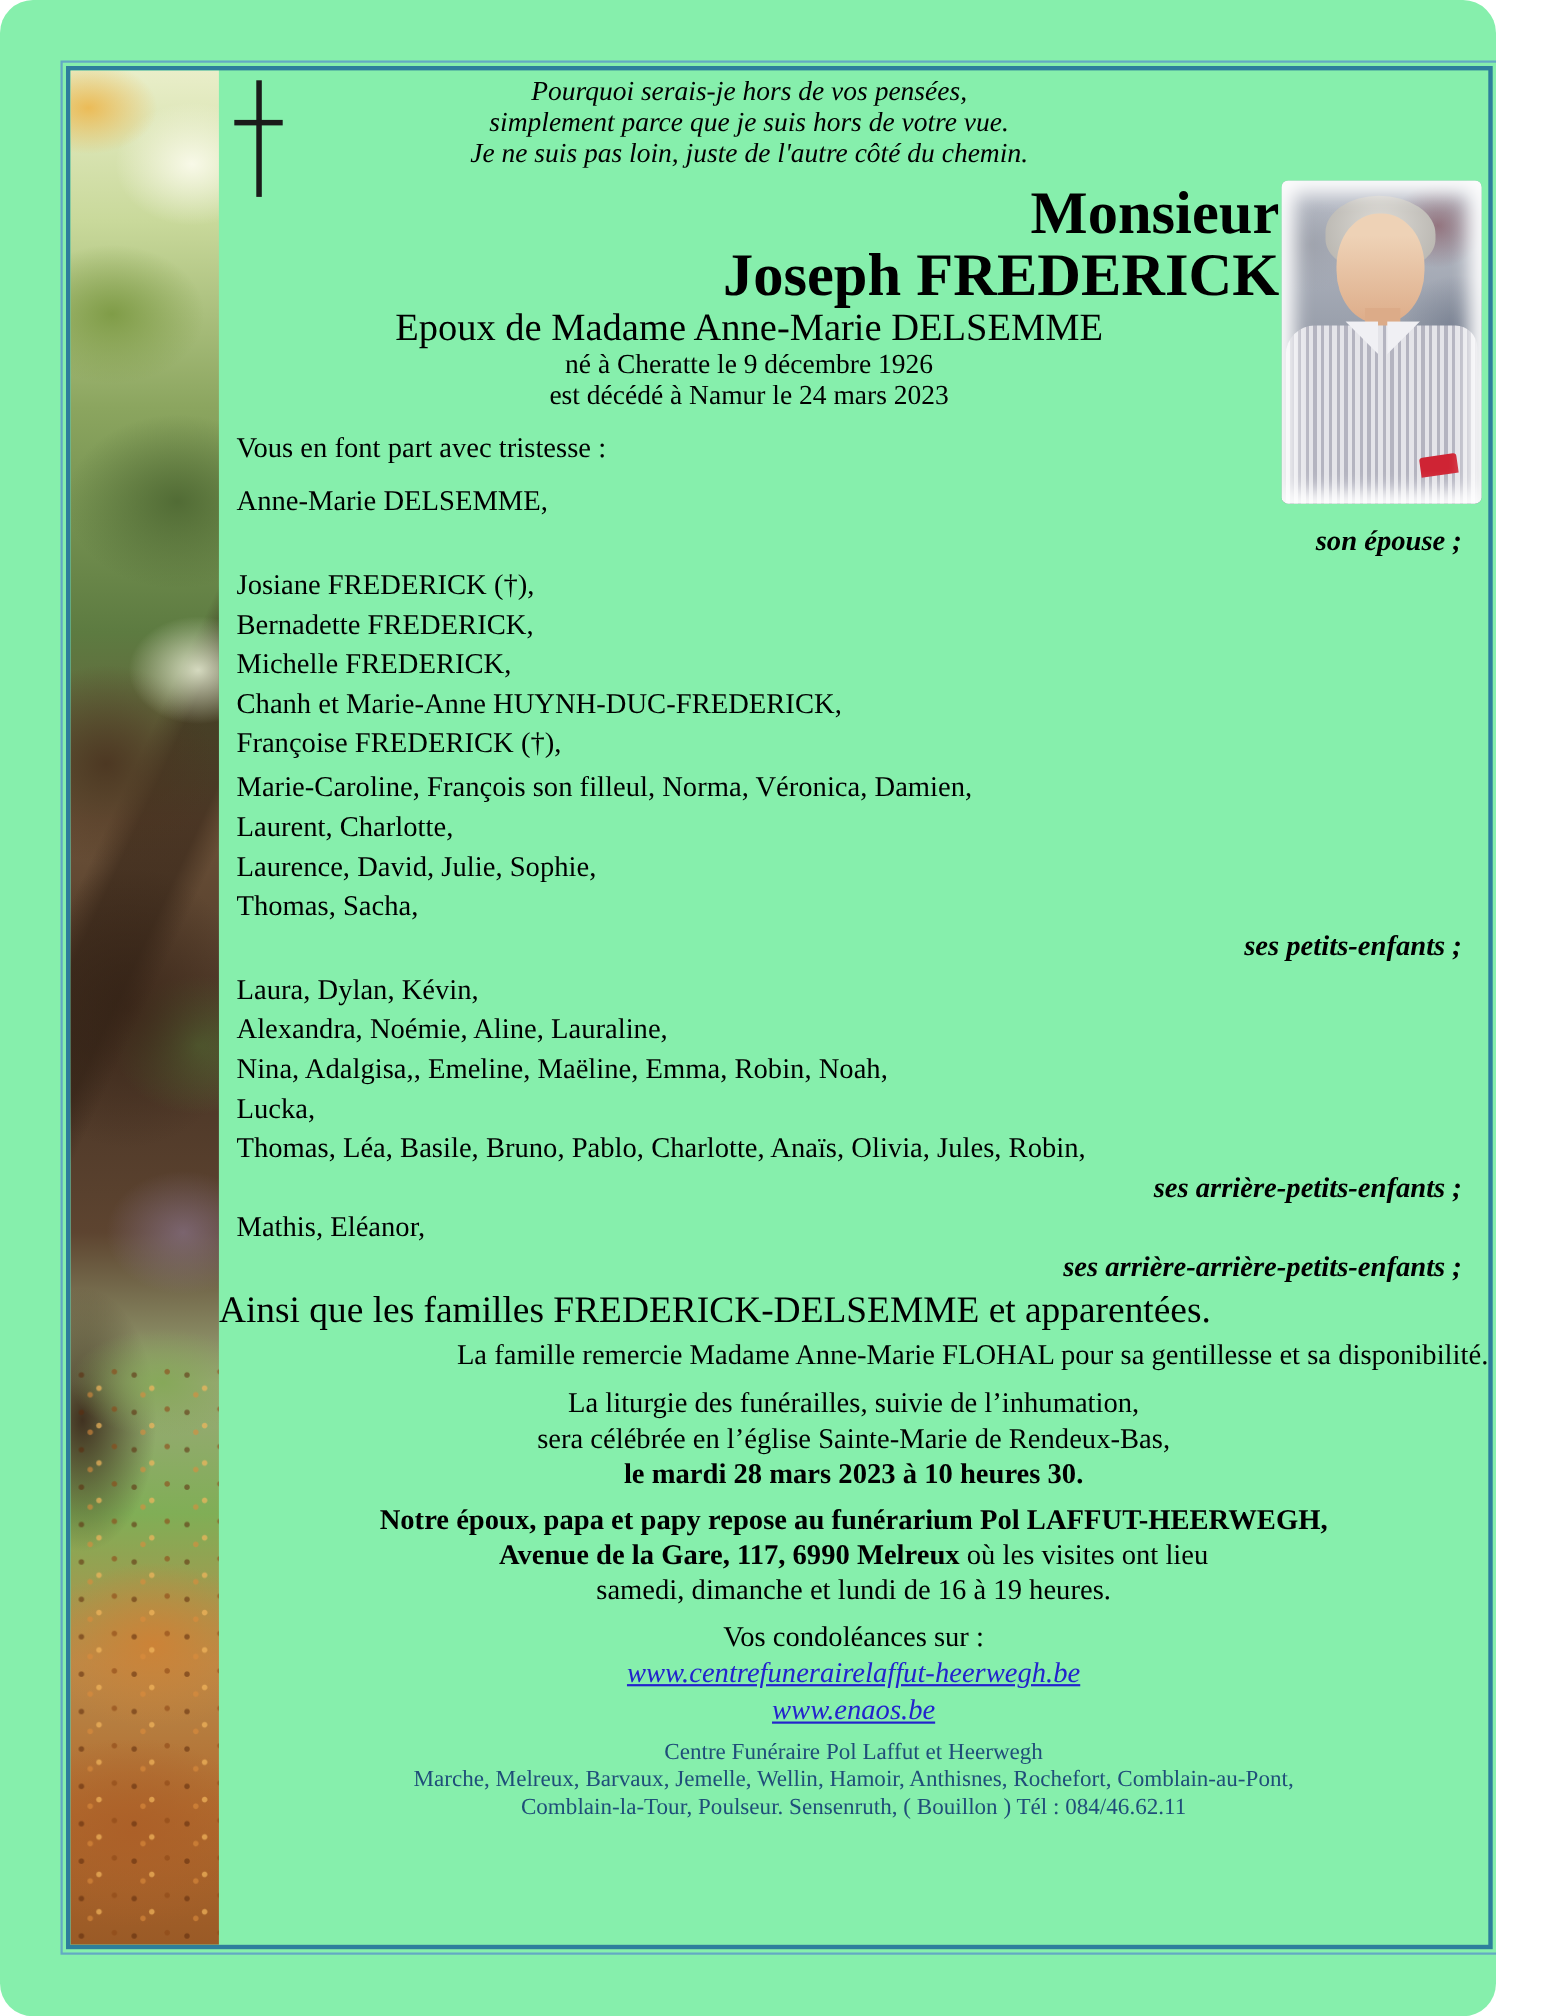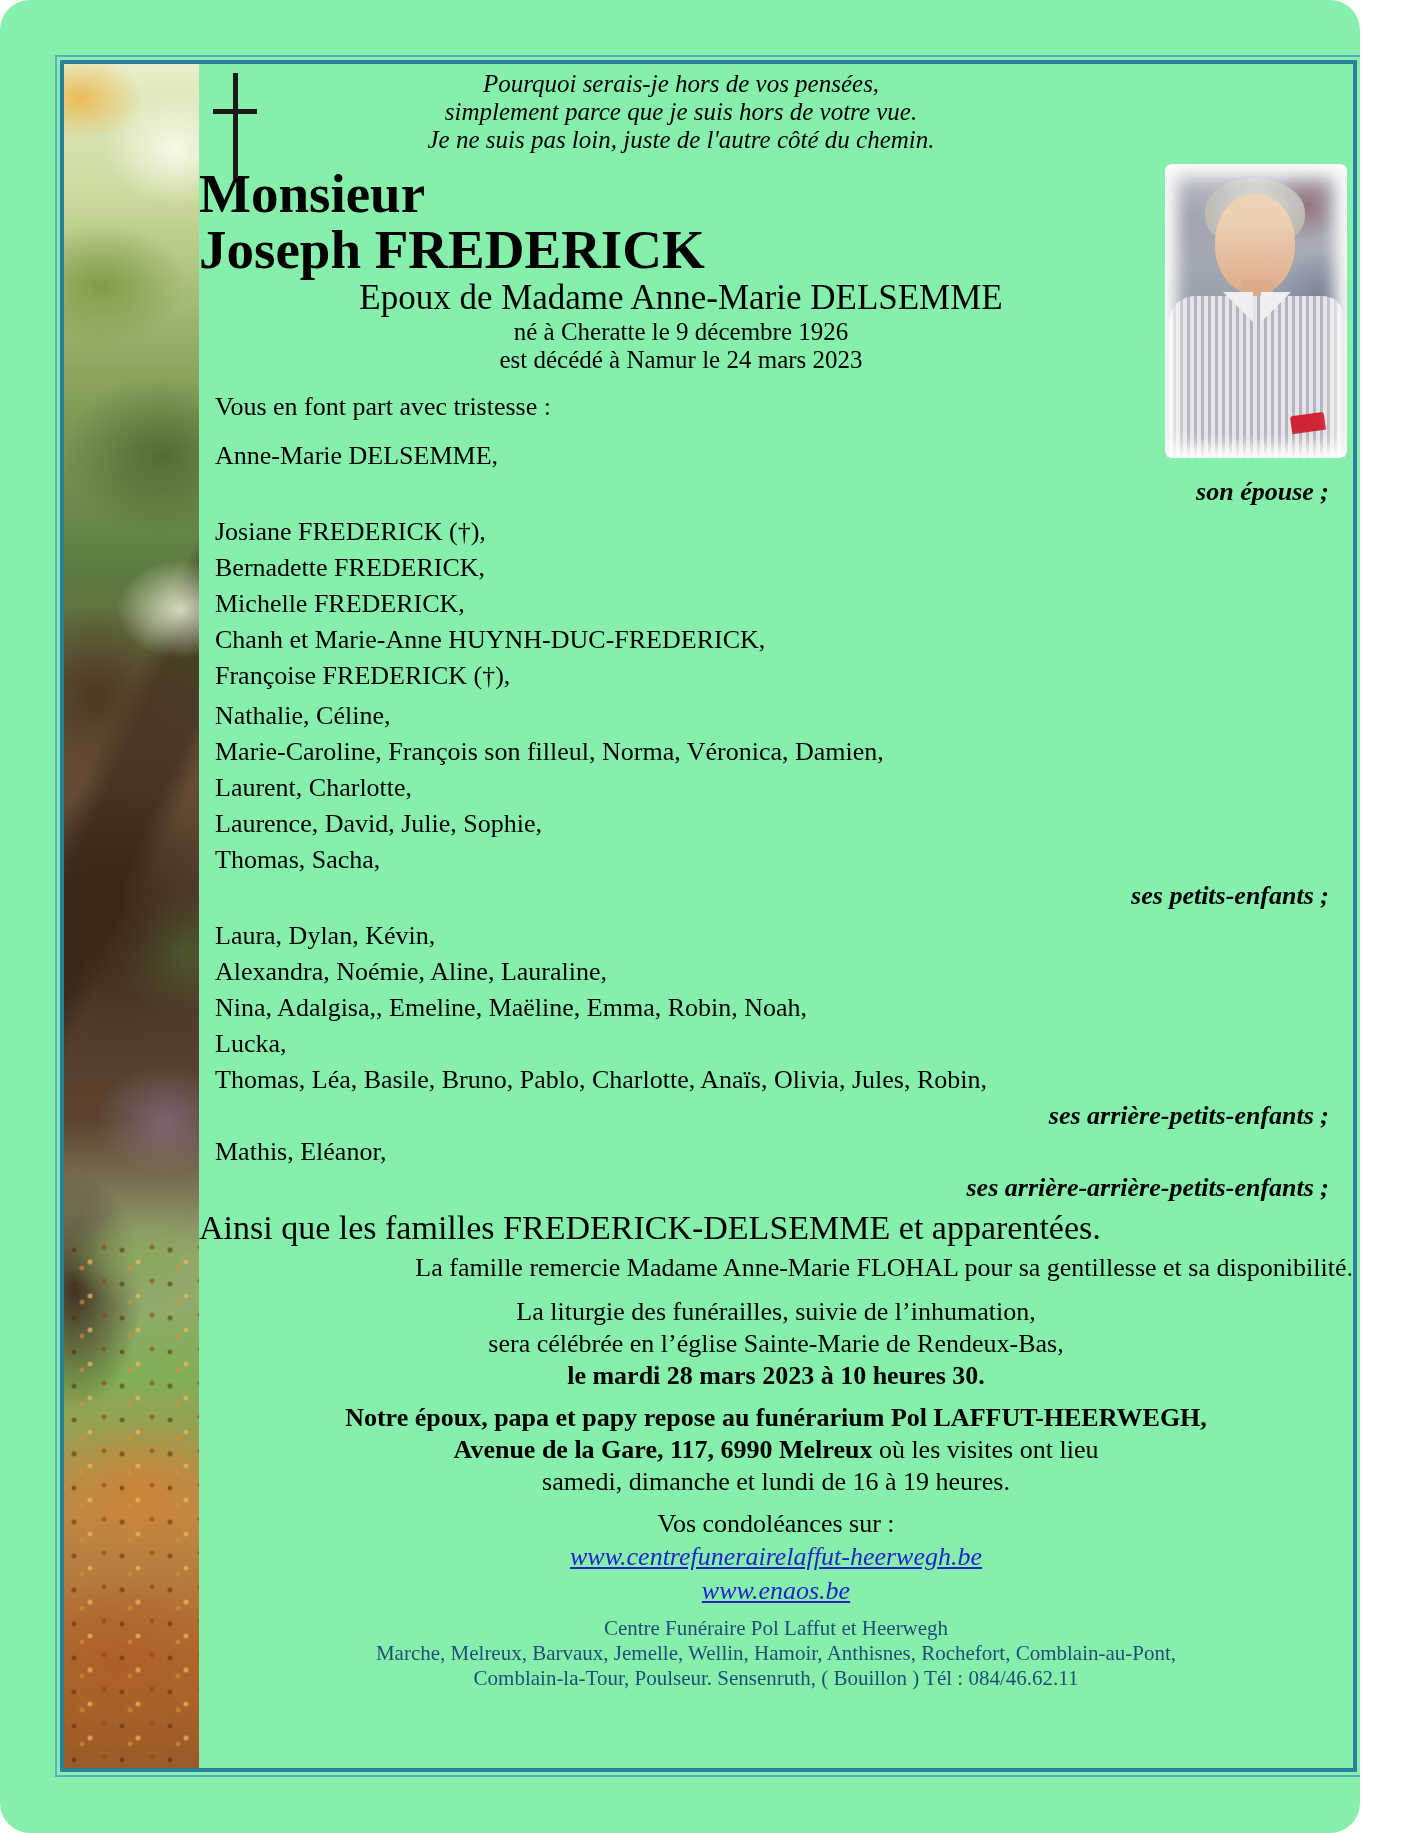--- a/index.html
+++ b/index.html
@@ -59,21 +59,21 @@
   .portrait .collar-l{position:absolute;left:58px;top:128px;width:30px;height:30px;background:#f0f0f4;
     clip-path:polygon(100% 0,0 0,100% 100%);}
   .portrait .collar-r{position:absolute;left:96px;top:128px;width:30px;height:30px;background:#f0f0f4;
     clip-path:polygon(0 0,100% 0,0 100%);}
   .portrait .pocket{position:absolute;right:22px;bottom:26px;width:34px;height:18px;
     background:#cf2434;border-radius:3px 3px 0 0;transform:rotate(-8deg);}
   .portrait .fade{position:absolute;inset:0;border-radius:6px;
     box-shadow:inset 0 0 16px 12px rgba(255,255,255,.95);}
   
   .quote{margin:6px 190px 0 0;text-align:center;font-style:italic;font-size:25px;line-height:28px;}
-  .title-block{margin:12px 190px 0 0;text-align:left;font-weight:bold;font-size:55px;line-height:56px;}
+  .title-block{margin:12px 190px 0 0;text-align:right;font-weight:bold;font-size:55px;line-height:56px;}
   .epoux{margin:0 190px 0 0;text-align:center;font-size:35px;line-height:40px;}
   .dates{margin:0 190px 0 0;text-align:center;font-size:25px;line-height:28px;}
   .intro{margin-top:16px;padding-left:16px;font-size:26px;line-height:34px;}
   .names{padding-left:16px;font-size:26px;line-height:36px;}
   .names div{min-height:36px;}
   .mt{margin-top:14px;}
   .mt4{margin-top:4px;}
   .grp-label{text-align:right;padding-right:24px;font-weight:bold;font-style:italic;
     font-size:26px;line-height:36px;}
   .closing{margin-top:4px;font-size:34px;line-height:36px;}
@@ -137,21 +137,20 @@
 
         <div class="names mt4">
             <div>Josiane FREDERICK (†),</div>
             <div>Bernadette FREDERICK,</div>
             <div>Michelle FREDERICK,</div>
             <div>Chanh et Marie-Anne HUYNH-DUC-FREDERICK,</div>
             <div>Françoise FREDERICK (†),</div>
           </div>
 
         <div class="names mt4">
-            <div>Nathalie, Céline,</div>
             <div>Marie-Caroline, François son filleul, Norma, Véronica, Damien,</div>
             <div>Laurent, Charlotte,</div>
             <div>Laurence, David, Julie, Sophie,</div>
             <div>Thomas, Sacha,</div>
           </div>
         <div class="grp-label">ses petits-enfants ;</div>
 
         <div class="names mt4">
             <div>Laura, Dylan, Kévin,</div>
             <div>Alexandra, Noémie, Aline, Lauraline,</div>

